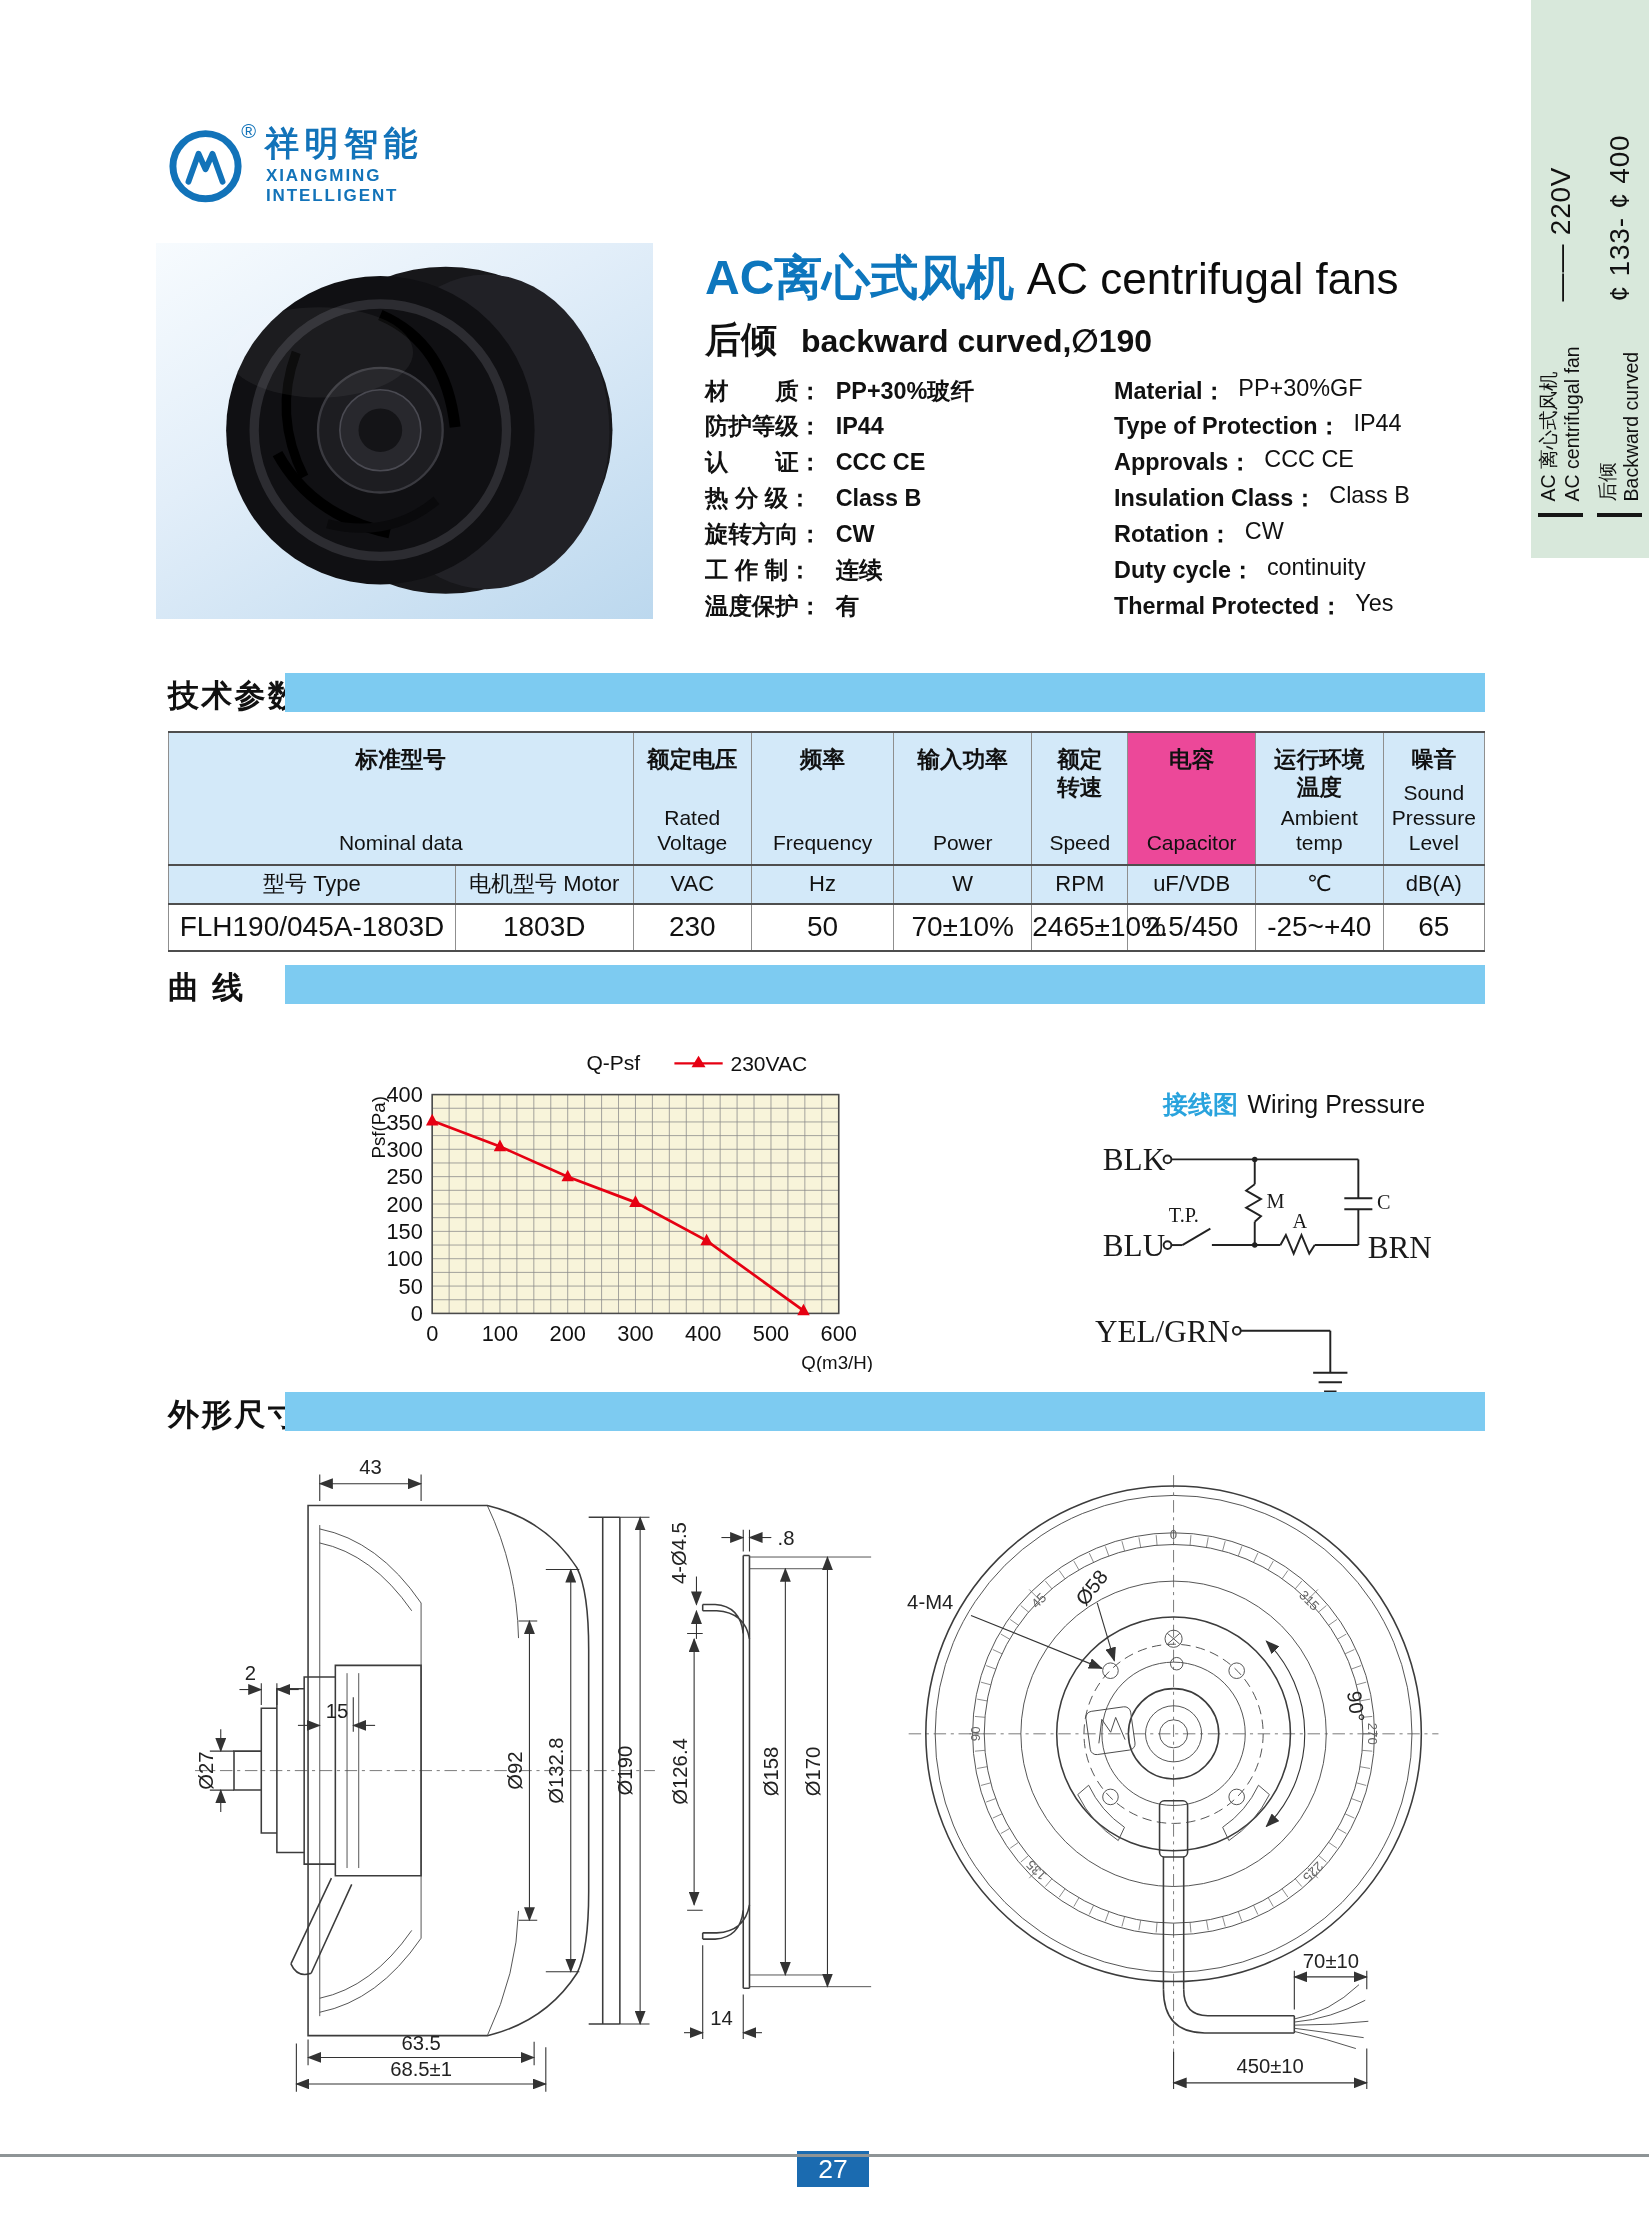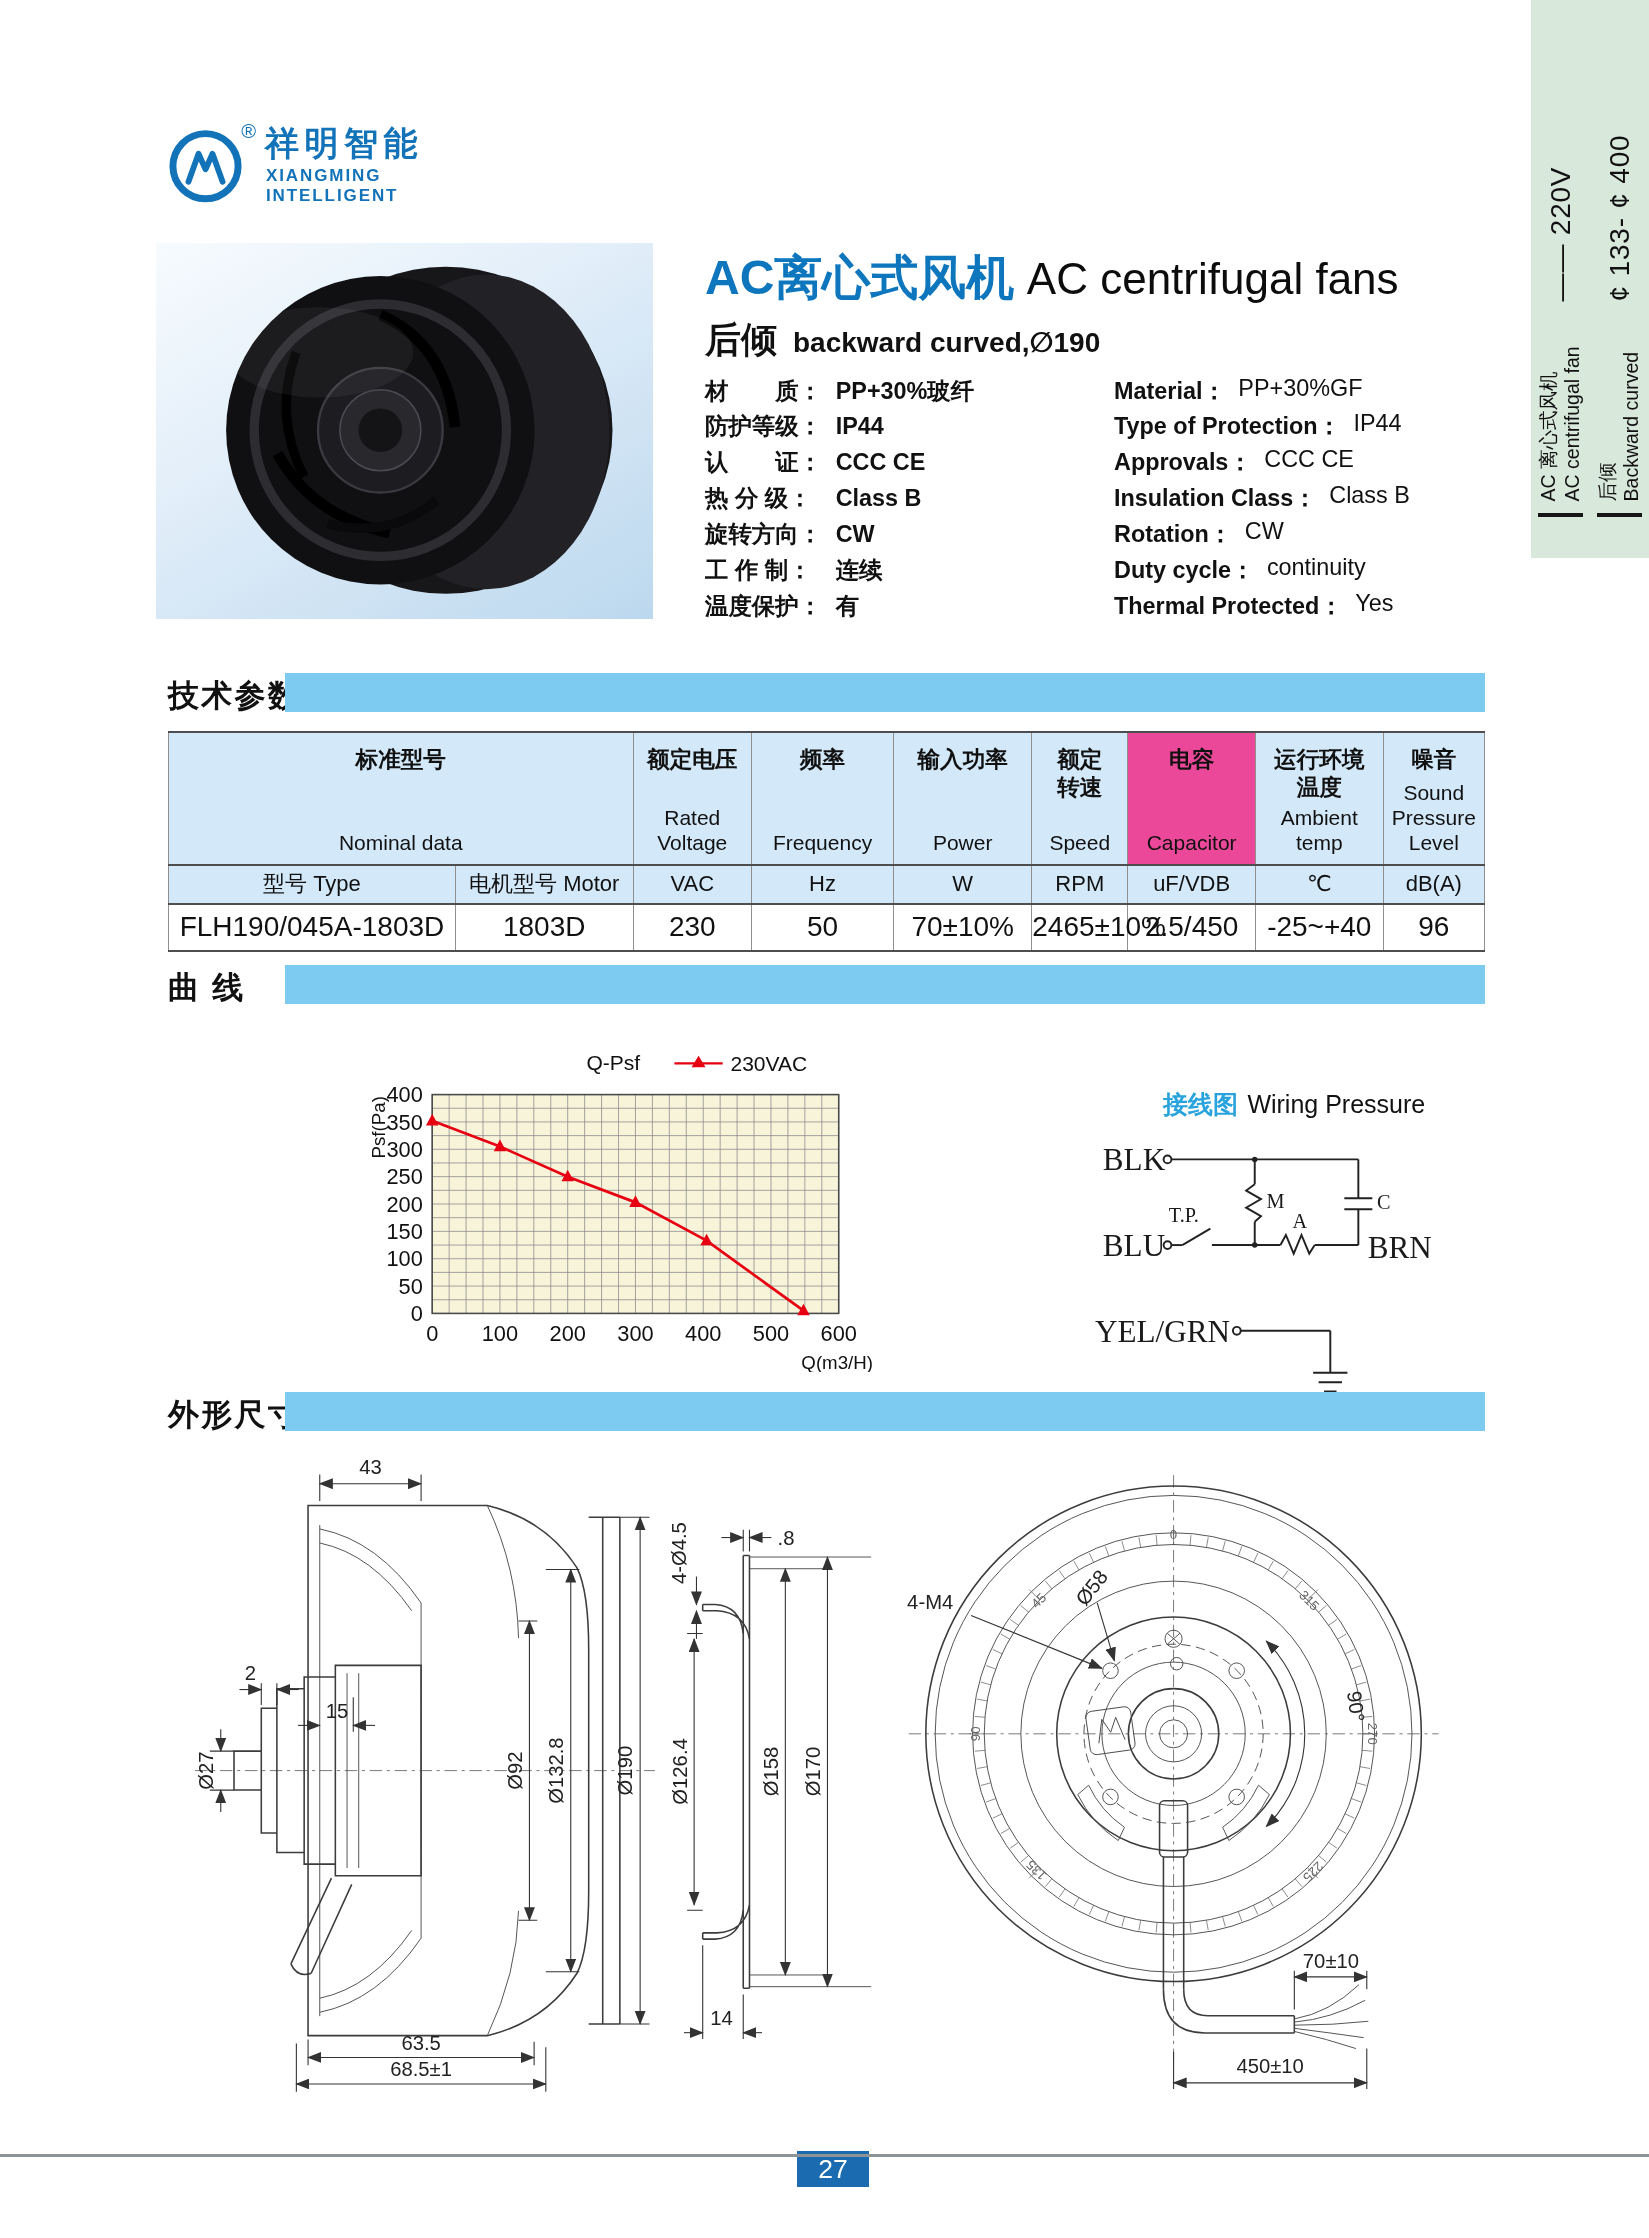--- a/index.html
+++ b/index.html
@@ -14,21 +14,21 @@
 
   
   #photo{left:156px;top:243px;width:497px;height:376px;
          background:linear-gradient(150deg,#f7fbfe 0%,#e2eef9 40%,#bcd8ee 100%);}
 
   
   #title-block{left:705px;top:246px;width:826px;}
   .title-cn{font-size:48px;font-weight:700;}
   .title-en{font-size:44px;font-weight:500;margin-left:12.5px;color:#0c0c0c;}
   .sub-cn{font-size:36px;font-weight:700;}
-  .sub-en{font-size:28px;font-weight:600;margin-left:16px;}
+  .sub-en{font-size:32px;font-weight:600;margin-left:24px;}
 
   
   .spec-row{position:absolute;left:705px;width:842px;height:36px;display:flex;align-items:center;font-size:23.4px;}
   .sl{display:inline-block;min-width:126px;font-weight:700;}
   .sv{font-weight:600;margin-left:4.7px;}
   .se{position:absolute;left:409px;display:flex;gap:12.5px;white-space:nowrap;}
   .sel{font-weight:700;}
 
   
   #sidebar{left:1531px;top:0;width:118px;height:558px;}
@@ -282,21 +282,21 @@
     </tr>
     <tr>
       <td class="t-data">FLH190/045A-1803D</td>
       <td class="t-data">1803D</td>
       <td class="t-data">230</td>
       <td class="t-data">50</td>
       <td class="t-data">70±10%</td>
       <td class="t-data">2465±10%</td>
       <td class="t-data">2.5/450</td>
       <td class="t-data">-25~+40</td>
-      <td class="t-data">96</td>
+      <td class="t-data">65</td>
     </tr>
   </tbody>
     </table>
 
   <div class="sec-label" style="top:967px">曲  线</div>
   <div class="bar" style="top: 965px; background: rgb(125, 203, 241);"></div>
 
   <svg id="perf-chart" width="514" height="343" viewBox="0 0 660 440">
       <rect x="85" y="84" width="522" height="281" fill="#f8f4da"></rect>
       <line x1="85" y1="84" x2="85" y2="365" stroke="#8a8a8a" stroke-width="1"></line>

